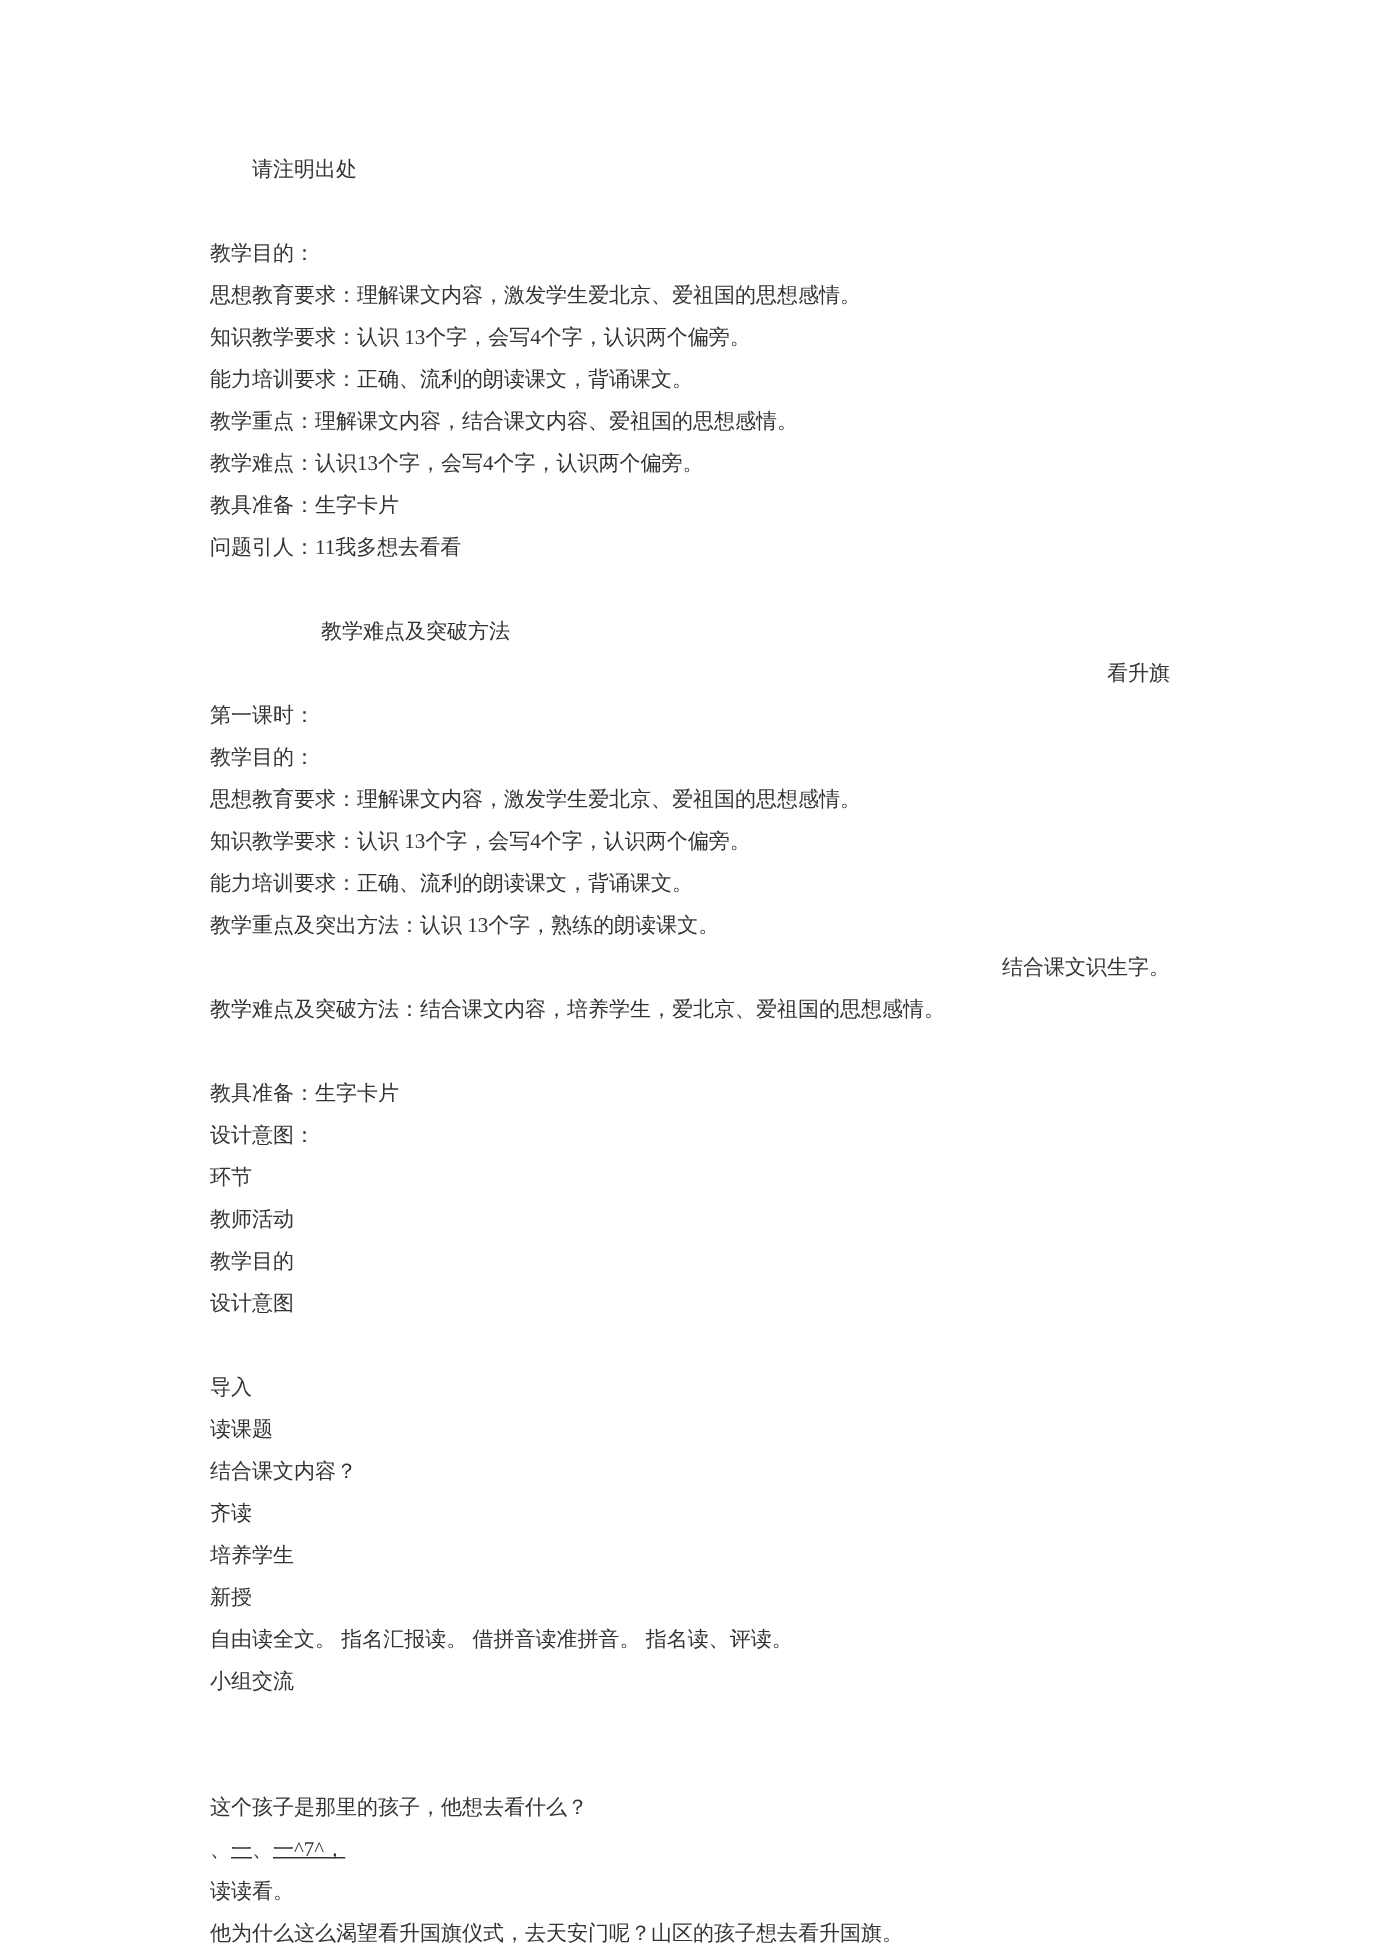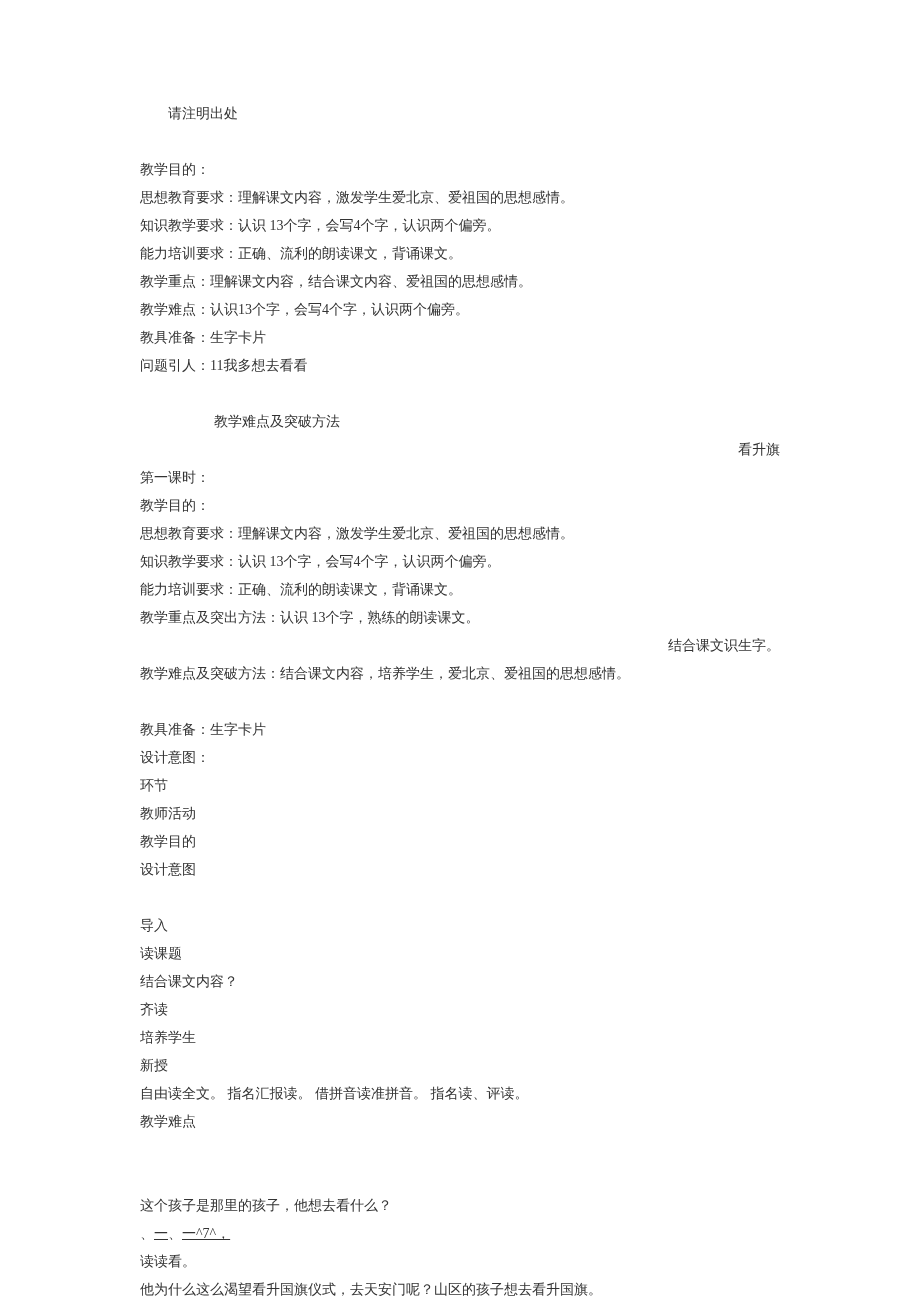--- a/index.html
+++ b/index.html
@@ -77,21 +77,21 @@
 
 <div class="blank-line"></div>
 
 <p class="para">导入</p>
 <p class="para">读课题</p>
 <p class="para">结合课文内容？</p>
 <p class="para">齐读</p>
 <p class="para">培养学生</p>
 <p class="para">新授</p>
 <p class="para"> 自由读全文。  指名汇报读。  借拼音读准拼音。  指名读、评读。</p>
-<p class="para">教学难点</p>
+<p class="para">小组交流</p>
 
 <div class="blank-line"></div>
 <div class="blank-line"></div>
 
 <p class="para">这个孩子是那里的孩子，他想去看什么？</p>
 <p class="para">
   <span>、</span><span class="underline">一</span><span>、</span><span class="underline">一^7^，</span>
 </p>
 <p class="para">读读看。</p>
 <p class="para">他为什么这么渴望看升国旗仪式，去天安门呢？山区的孩子想去看升国旗。</p>

